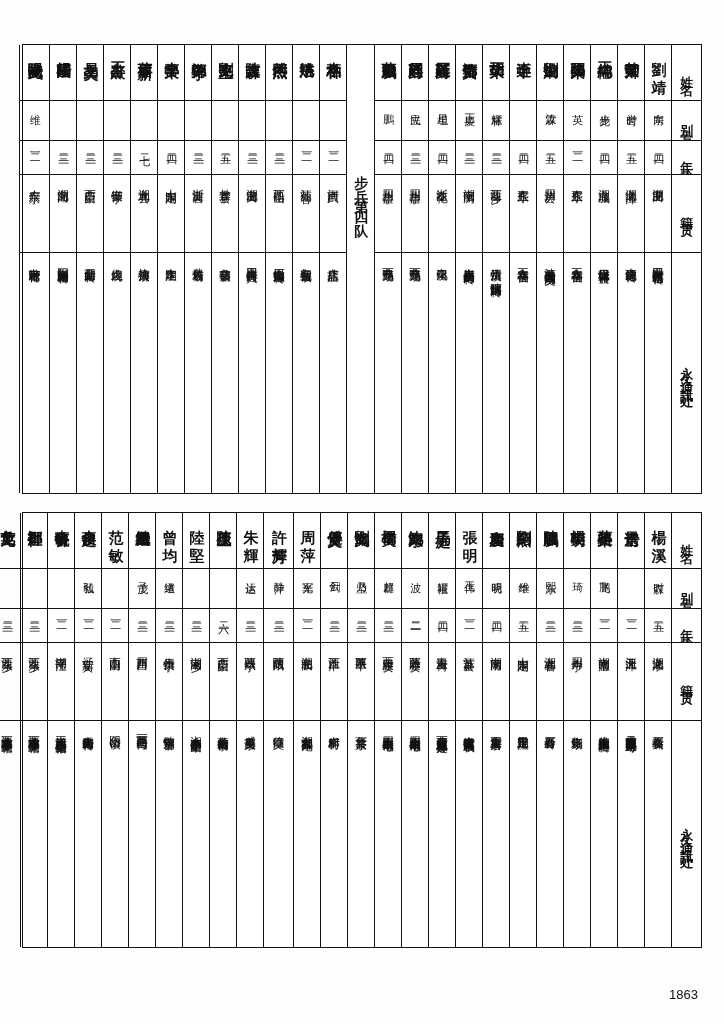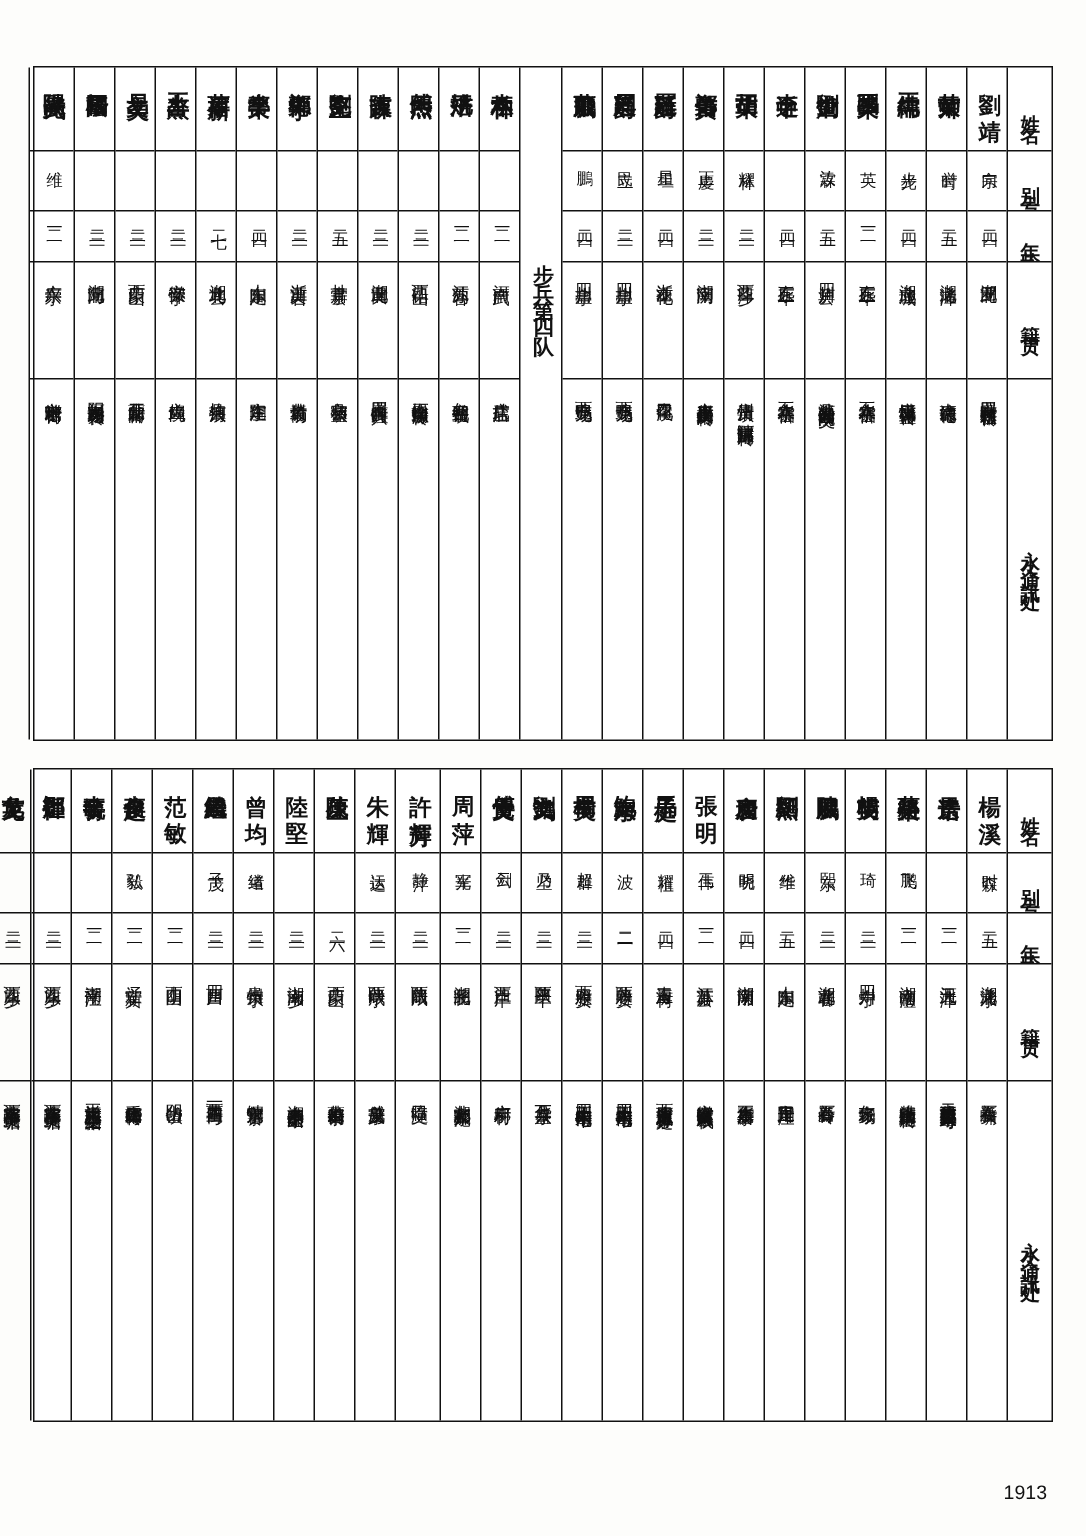--- a/index.html
+++ b/index.html
@@ -911,14 +911,14 @@
         <div class="cell c-native h-native">
           <span class="vtxt">江西东乡</span>
         </div>
         <div class="cell c-addr h-addr">
           <span class="vtxt">江西东乡桥军峰交下塘塘</span>
         </div>
       </div>
       <div class="col spacer"></div>
     </div>
 
-  <div class="pageno">1913</div>
+  <div class="pageno">1863</div>
 </div>
 
 </body></html>

